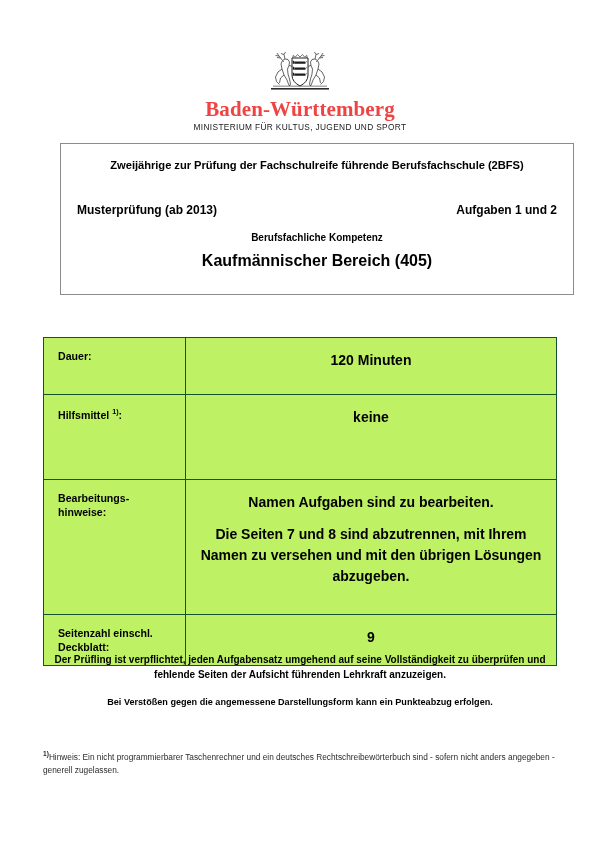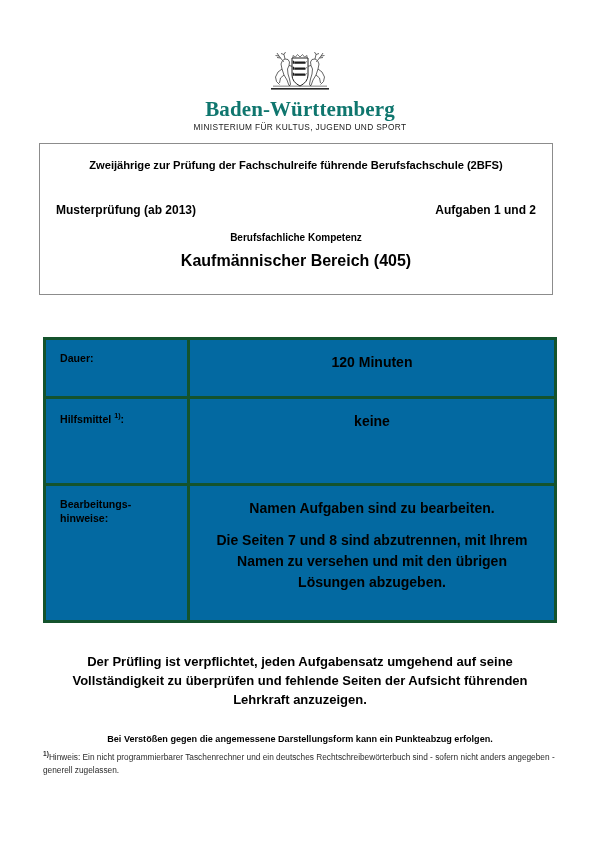--- a/index.html
+++ b/index.html
@@ -40,36 +40,36 @@
     width: 66px;
     height: 44px;
   }
   .state-name {
     font-family: "Liberation Serif", serif;
     font-size: 21px;
     font-weight: 700;
     letter-spacing: 0.1px;
     line-height: 1.05;
     margin-top: 4px;
-    color: #0f766e;
+    color: #ef4444;
   }
   .ministry-line {
     font-family: "Liberation Sans", sans-serif;
     font-size: 8.6px;
     font-weight: 400;
     letter-spacing: 0.35px;
     margin-top: 2px;
     color: #1a1a1a;
     transform: scaleX(0.97);
   }
 
   
   .title-box {
     position: absolute;
-    left: 39px;
+    left: 60px;
     top: 143px;
     width: 514px;
     height: 152px;
     border: 1px solid #8c8c8c;
     box-sizing: border-box;
     background: #ffffff;
   }
   .title-main {
     position: absolute;
     left: 0;
@@ -113,24 +113,24 @@
   
   .info-table {
     position: absolute;
     left: 43px;
     top: 337px;
     width: 514px;
     border-collapse: collapse;
     table-layout: fixed;
   }
   .info-table td {
-    border: 3px solid #14532d;
+    border: 1px solid #14532d;
     vertical-align: top;
     padding: 0;
-    background: #0369a1;
+    background: #bef264;
   }
   td.label-cell {
     width: 127px;
     padding: 12px 0 0 14px;
     font-size: 10.6px;
     font-weight: 700;
     line-height: 1.32;
   }
   td.value-cell {
     padding: 12px 12px 0 12px;
@@ -152,34 +152,33 @@
     font-weight: 700;
   }
 
   
   .notice-1 {
     position: absolute;
     left: 50px;
     top: 653px;
     width: 500px;
     text-align: center;
-    font-size: 13px;
+    font-size: 10px;
     font-weight: 700;
     line-height: 1.45;
   }
   .notice-2 {
     position: absolute;
     left: 50px;
     top: 696px;
     width: 500px;
     text-align: center;
     font-size: 9.1px;
     font-weight: 700;
     line-height: 1.45;
-    margin-top: 37px;
   }
 
   
   .footnote {
     position: absolute;
     left: 43px;
     top: 749px;
     width: 516px;
     font-size: 8.3px;
     font-weight: 400;
@@ -294,20 +293,29 @@
           <div>Bearbeitungs-</div>
           <div>hinweise:</div>
         </td>
         <td class="value-cell">
           <div>Namen Aufgaben sind zu bearbeiten.</div>
           <div class="value-line-gap"></div>
           <div>Die Seiten 7 und 8 sind abzutrennen, mit Ihrem Namen zu versehen und mit den übrigen Lösungen abzugeben.</div>
         </td>
       </tr>
 
+      <tr class="row-seitenzahl">
+        <td class="label-cell">
+          <div>Seitenzahl einschl.</div>
+          <div>Deckblatt:</div>
+        </td>
+        <td class="value-cell">
+          <span>9</span>
+        </td>
+      </tr>
     </tbody>
   </table>
 
   <div class="notice-1">Der Prüfling ist verpflichtet, jeden Aufgabensatz umgehend auf seine Vollständigkeit zu überprüfen und fehlende Seiten der Aufsicht führenden Lehrkraft anzuzeigen.</div>
 
   <div class="notice-2">Bei Verstößen gegen die angemessene Darstellungsform kann ein Punkteabzug erfolgen.</div>
 
   <div class="footnote">
     <span class="fn-marker-sm">1)</span><span>Hinweis: Ein nicht programmierbarer Taschenrechner und ein deutsches Rechtschreibewörterbuch sind - sofern nicht anders angegeben - generell zugelassen.</span>
   </div>

